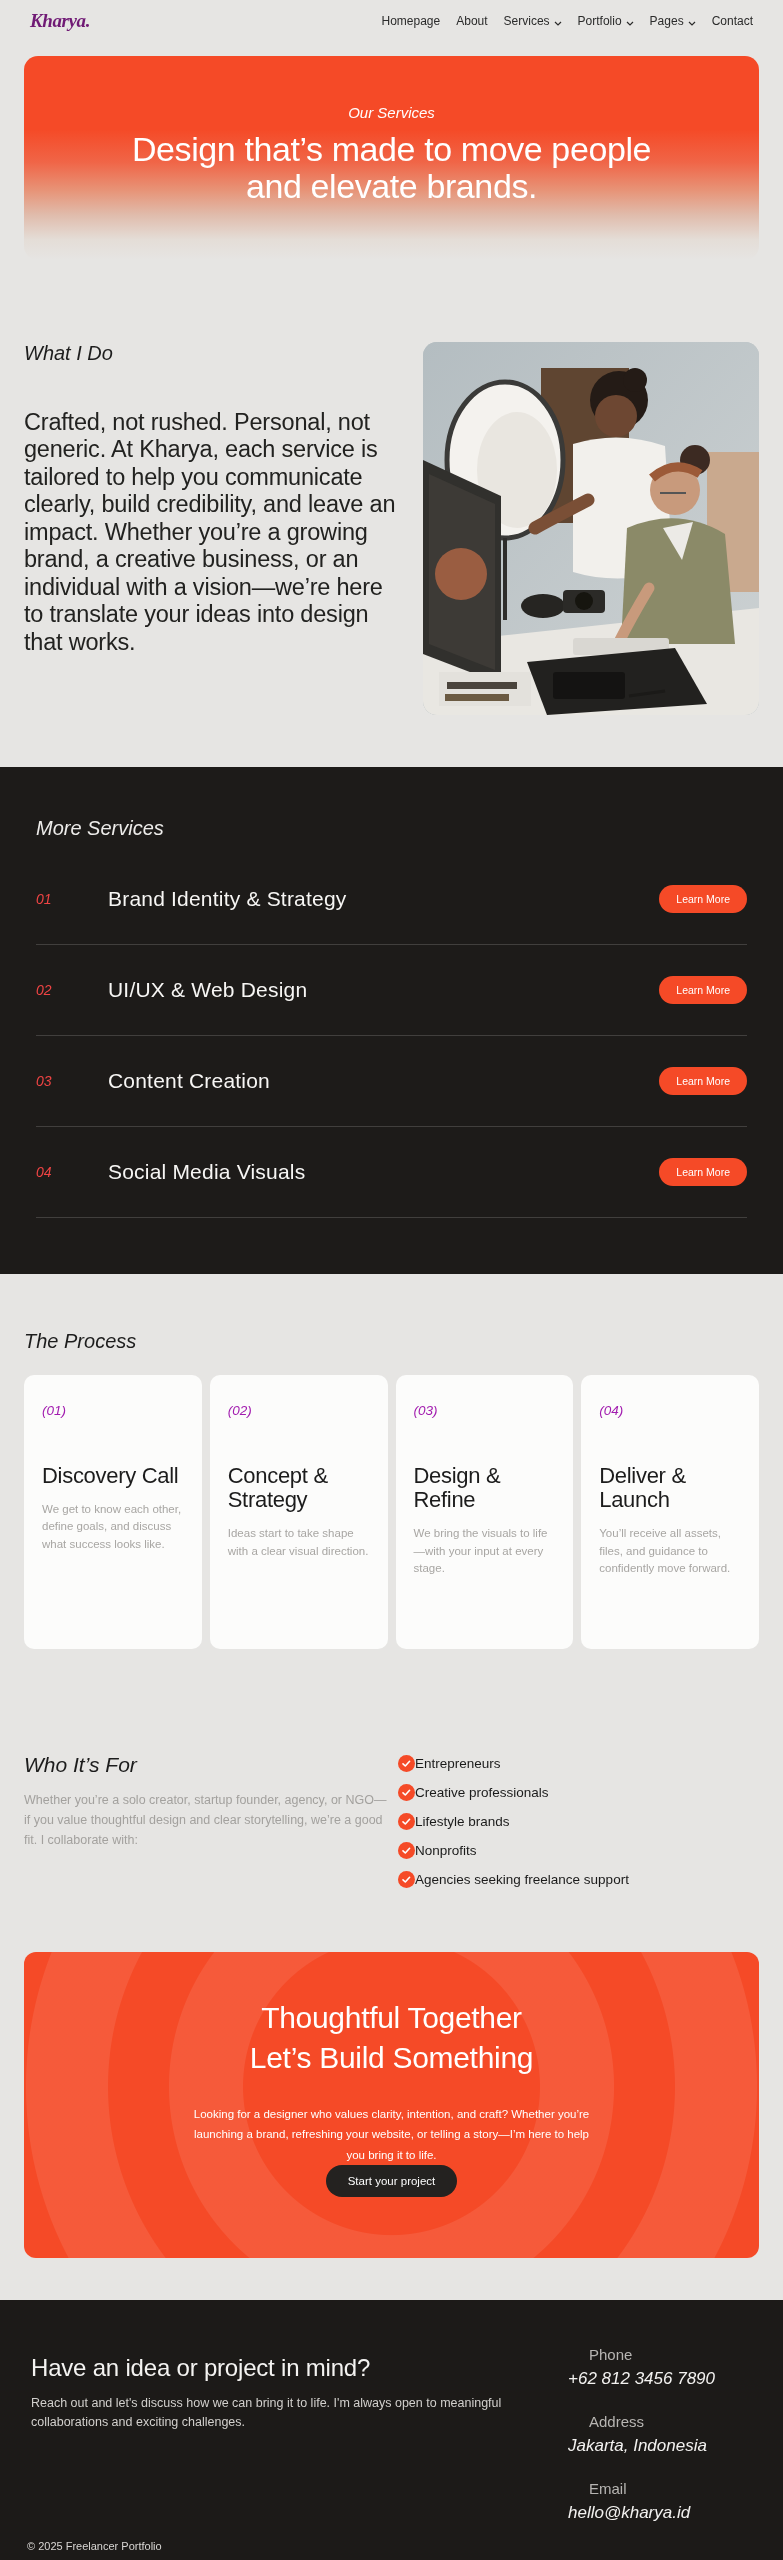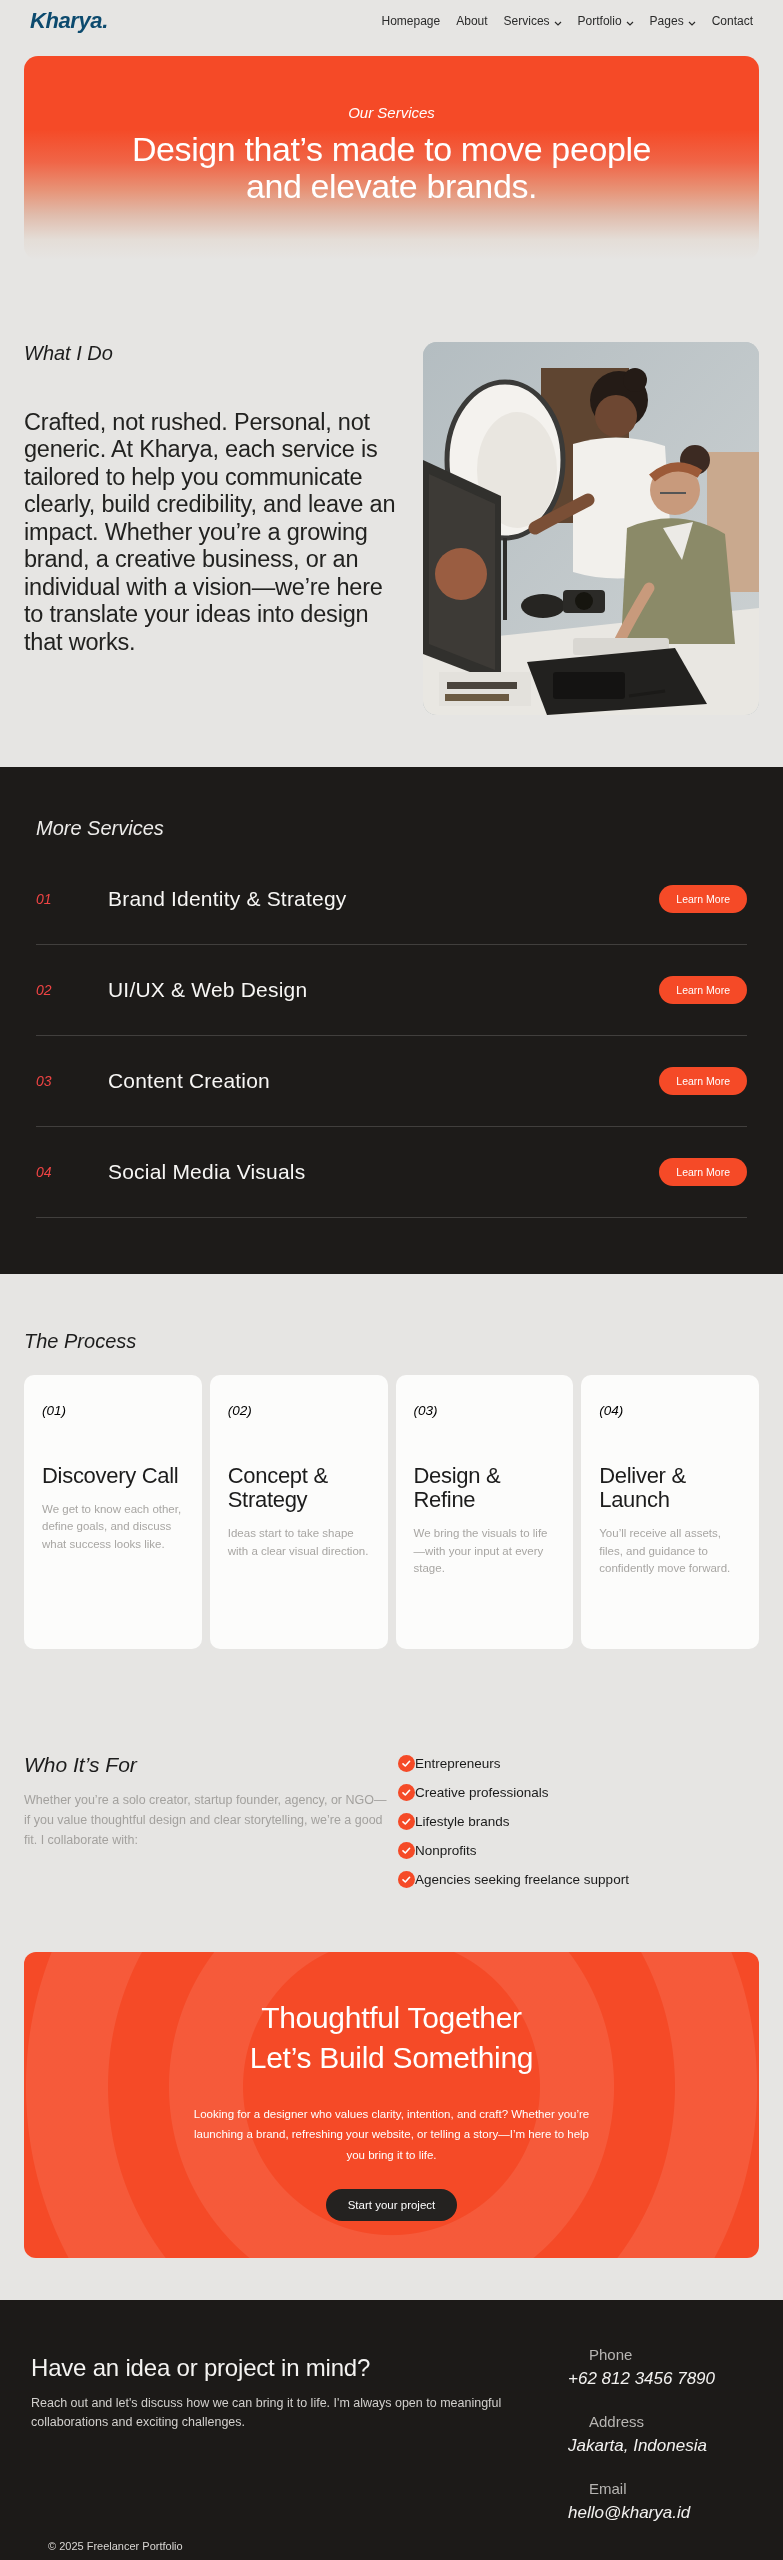--- a/index.html
+++ b/index.html
@@ -2,21 +2,21 @@
 <html><head>
 <meta charset="utf-8">
 <style>
   * { margin:0; padding:0; box-sizing:border-box; }
   html,body { background:#d8d8d6; }
   body { font-family:"Liberation Sans","DejaVu Sans",sans-serif; }
   .page { position:relative; width:783px; height:2560px; margin:0 auto; background:#e6e5e3; overflow:hidden; }
 
   
   .site-header { height:36px; padding:6px 30px 0 30px; display:flex; align-items:center; justify-content:space-between; }
-  .logo { font-style:italic; font-weight:600; font-size:22px; letter-spacing:-0.4px; color:#0c4a6e; cursor:pointer; }
+  .logo { font-style:italic; font-weight:600; font-size:19px; letter-spacing:-0.4px; color:#701a75; cursor:pointer;font-family:Liberation Serif, serif; }
   .nav { display:flex; align-items:center; gap:16px; }
   .nav-item { display:flex; align-items:center; gap:4px; font-size:12px; color:#2b2b2b; cursor:pointer; }
   .chev { display:inline-block; margin-top:1px; }
 
   
   .hero { margin:20px 24px 0; height:204px; border-radius:14px; text-align:center; padding-top:48px;
     background:linear-gradient(180deg,#f54a27 0%,#f54a27 36%,#f06547 52%,#e79478 66%,#e0bcac 78%,#e4ddd7 90%,#e6e5e3 100%); }
   .hero-eyebrow { font-style:italic; font-size:15px; color:#ffffff; }
   .hero-title { margin-top:10px; font-size:34px; line-height:1.08; font-weight:500; letter-spacing:-0.4px; color:#ffffff; }
 
@@ -34,21 +34,21 @@
   .cs-row { height:91px; display:flex; align-items:center; border-bottom:1px solid rgba(255,255,255,0.16); }
   .cs-num { width:72px; font-style:italic; font-size:14px; color:#ef4444; }
   .cs-title { font-size:21px; color:#f7f6f4; letter-spacing:0.2px; }
   .cs-btn { margin-left:auto; background:#f54a27; color:#ffffff; border:none; font-size:10.5px; font-family:inherit;
     padding:8px 17px; border-radius:15px; cursor:pointer; }
 
   
   .process { padding:56px 24px 0; }
   .process-grid { margin-top:22px; display:grid; grid-template-columns:repeat(4,1fr); gap:8px; }
   .p-card { background:#fcfcfb; border-radius:10px; height:274px; padding:28px 18px; }
-  .p-num { font-style:italic; font-size:13.5px; color:#000000; }
+  .p-num { font-style:italic; font-size:13.5px; color:#a21caf; }
   .p-title { margin-top:46px; font-size:22px; line-height:1.1; letter-spacing:-0.3px; font-weight:500; color:#1c1c1c; }
   .p-desc { margin-top:13px; font-size:11.5px; line-height:1.5; color:#a8a6a3; }
 
   
   .who { padding:104px 24px 0; display:flex; }
   .who-left { width:366px; margin-right:8px; flex-shrink:0; }
   .who-heading { font-style:italic; font-size:21px; font-weight:500; color:#1c1c1c; }
   .who-paragraph { margin-top:13px; font-size:12.5px; line-height:1.6; color:#a3a19e; }
   .who-list { flex:1; padding-top:2px; }
   .who-item { display:flex; align-items:center; margin-bottom:12px; font-size:13.5px; color:#1b1b1b; }
@@ -57,32 +57,32 @@
   
   .cta { margin:52px 24px 0; height:306px; border-radius:12px; text-align:center; padding-top:46px;
     background:
       radial-gradient(circle at 50% 44%,
         rgba(255,255,255,0) 0 148px, rgba(255,255,255,0.09) 149px 222px,
         rgba(255,255,255,0) 223px 283px, rgba(255,255,255,0.09) 284px 365px,
         rgba(255,255,255,0) 366px),
       #f54a27; }
   .cta-title { font-size:30px; line-height:1.33; font-weight:500; letter-spacing:-0.3px; color:#ffffff; }
   .cta-paragraph { margin:26px auto 0; width:412px; font-size:11.5px; line-height:1.78; color:#ffffff; }
-  .cta-btn { margin-top:24px; background:#242220; color:#fdfdfd; border:none; font-family:inherit;
+  .cta-btn { background:#242220; color:#fdfdfd; border:none; font-family:inherit;
     font-size:11.5px; padding:10px 22px; border-radius:17px; cursor:pointer; }
 
   
   .footer { margin-top:42px; background:#1c1a18; height:272px; position:relative; padding:54px 240px 20px 31px; }
   .footer-heading { font-size:24px; font-weight:500; letter-spacing:-0.2px; color:#f4f3f1; }
   .footer-paragraph { margin-top:12px; max-width:480px; font-size:12.5px; line-height:1.55; color:#d2d0cd; }
   .footer-contacts { position:absolute; top:46px; right:40px; width:175px; }
   .contact-group { margin-bottom:24px; }
   .contact-label { font-size:15px; color:#b7b5b2;margin-left:21px; }
   .contact-value { margin-top:6px; font-style:italic; font-size:17px; color:#f3f2f0; }
-  .copyright { position:absolute; left:48px; bottom:20px; font-size:11px; color:#d8d6d3; }
+  .copyright { position:absolute; left:27px; bottom:20px; font-size:11px; color:#d8d6d3; }
 </style>
 </head>
 <body>
 
 <div class="page">
 
   <div class="site-header">
     <div class="logo">Kharya.</div>
     <nav class="nav">
       <span class="nav-item">

